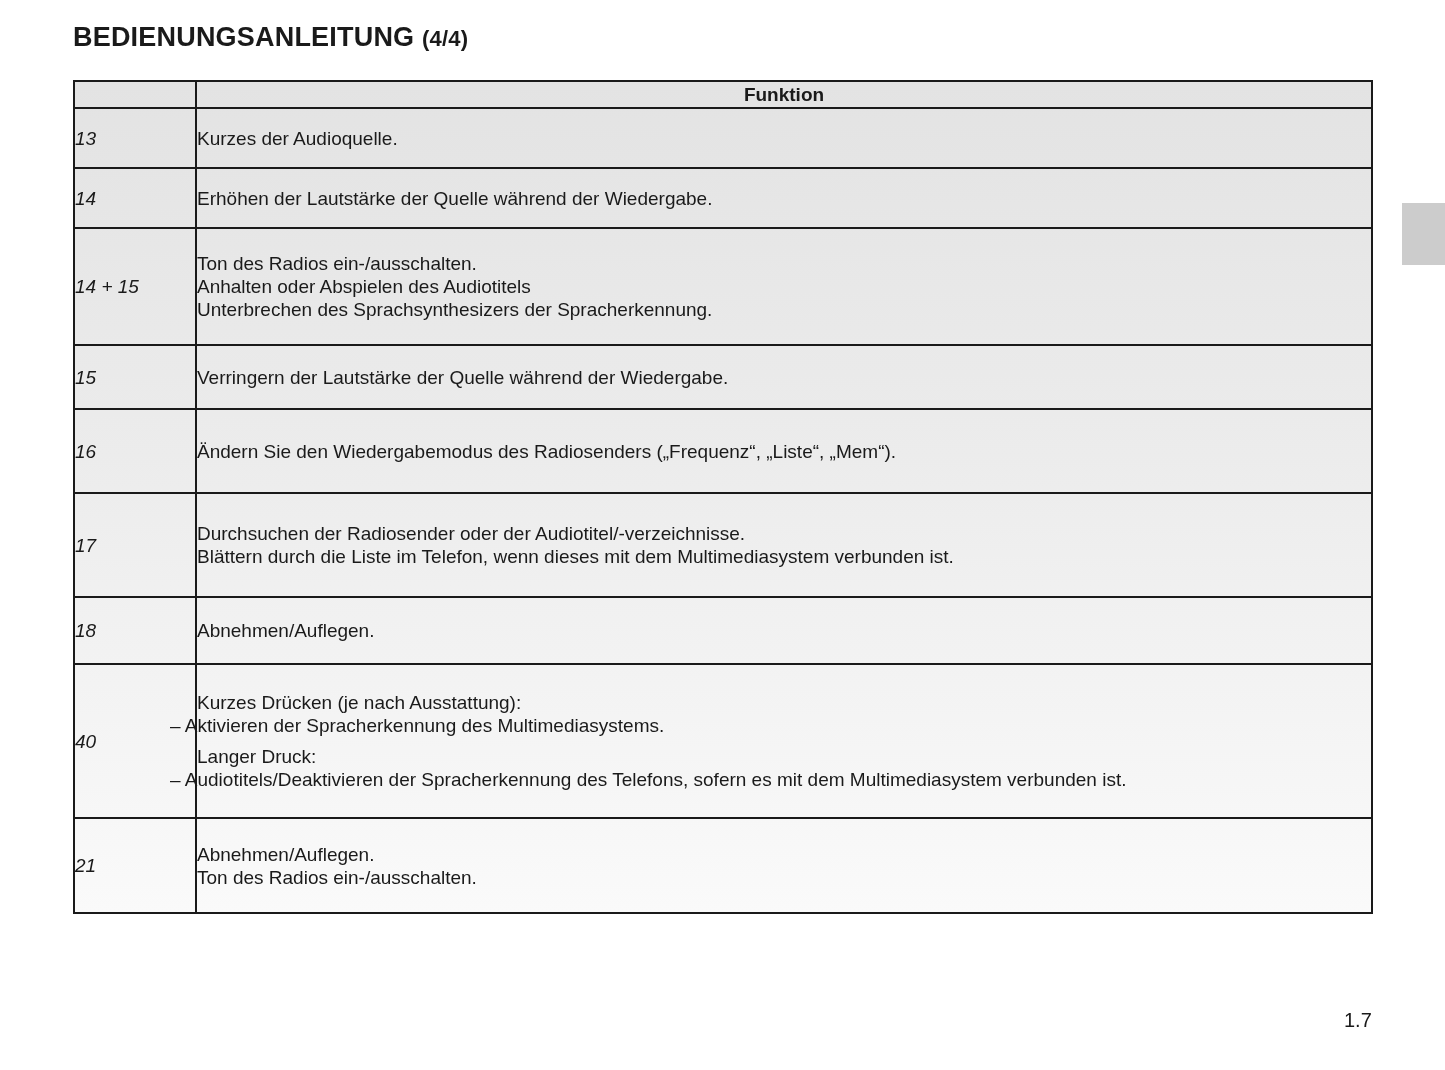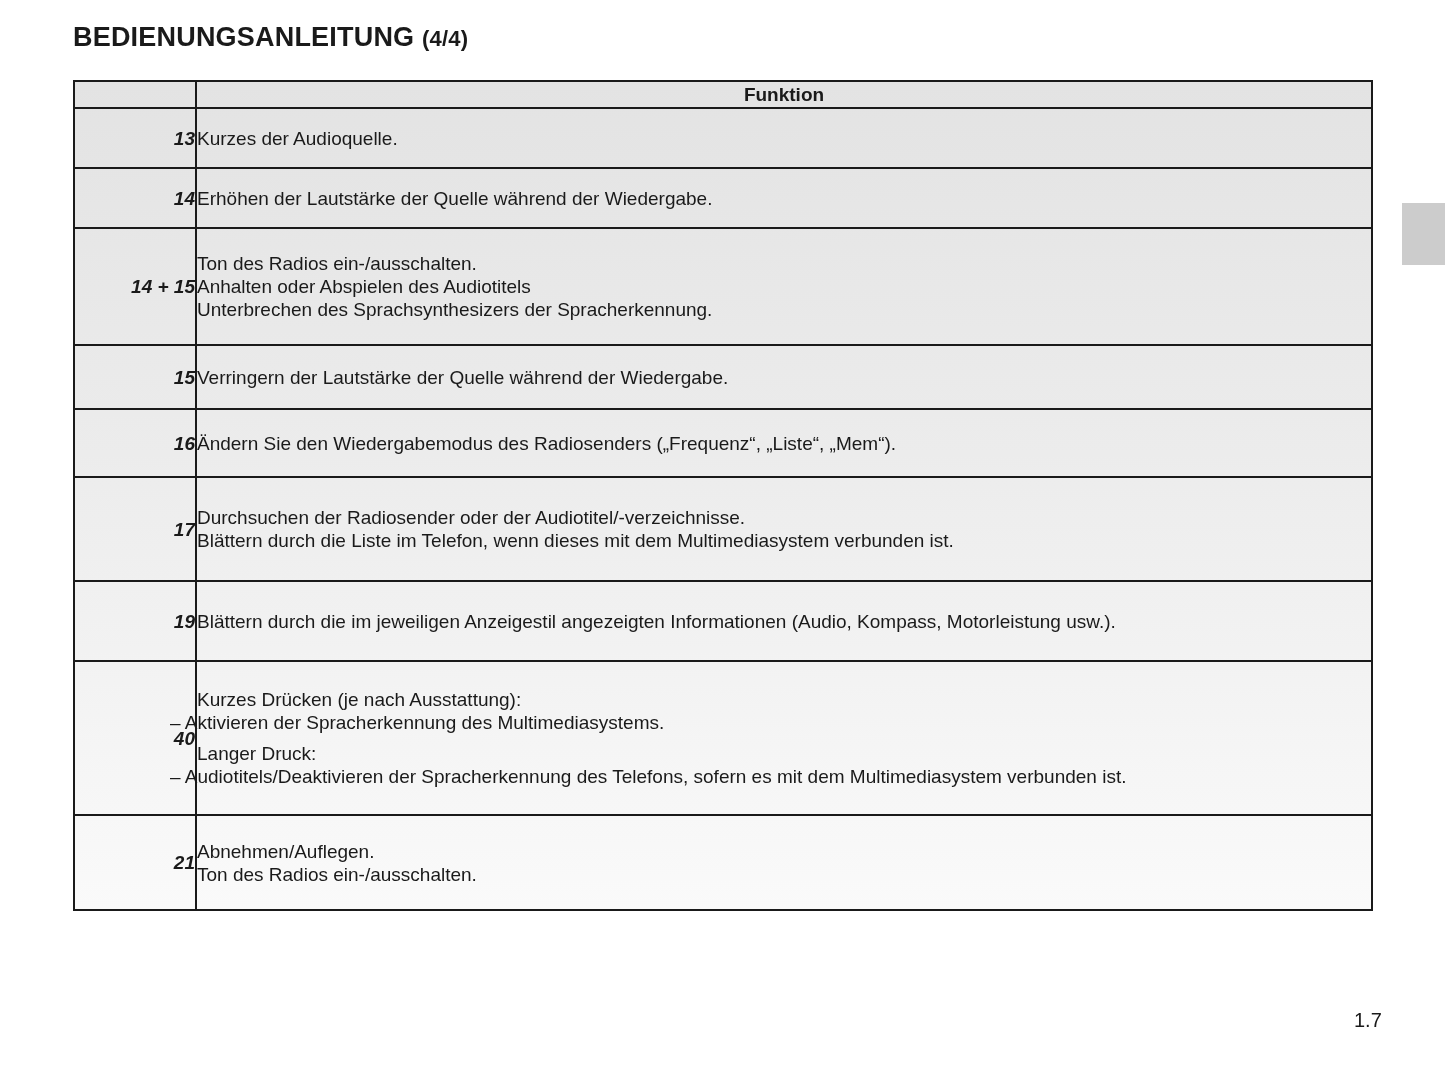--- a/index.html
+++ b/index.html
@@ -20,27 +20,27 @@
     position: absolute; left: 73px; top: 80px; width: 1300px;
     border-collapse: collapse;
     border: 2px solid #1a1a1a;
     background: linear-gradient(to bottom, #e3e3e3 0%, #ececec 45%, #fafafa 100%);
   }
   table.func td, table.func th {
     border: 2px solid #1a1a1a; padding: 0; vertical-align: middle;
     font-size: 19px; line-height: 23px;
   }
   th.head { font-weight: bold; text-align: center; height: 25px; font-size: 19px; }
-  td.num { width: 120px; text-align: right; font-weight: bold; font-style: italic; }
+  td.num { width: 120px; text-align: left; font-weight: normal; font-style: italic; }
   td.txt { padding-left: 6px; }
   td.txt .line { display: block; }
   td.txt .line.dash { text-indent: -27px; }
   td.txt .line.gap { margin-top: 8px; }
   .page-num {
-    position: absolute; left: 1344px; top: 1009px; font-size: 20px; color: #1a1a1a; margin-left: 10px;
+    position: absolute; left: 1344px; top: 1009px; font-size: 20px; color: #1a1a1a;
   }
 </style>
 </head>
 <body>
 
 <h1 class="title"><span>BEDIENUNGSANLEITUNG</span> <span class="sub">(4/4)</span></h1>
 
 <div class="tab-marker"></div>
 
 <table class="func">
@@ -70,37 +70,37 @@
         <span class="line">Anhalten oder Abspielen des Audiotitels</span>
         <span class="line">Unterbrechen des Sprachsynthesizers der Spracherkennung.</span>
       </td>
     </tr>
     <tr style="height:64px">
       <td class="num">15</td>
       <td class="txt">
         <span class="line">Verringern der Lautstärke der Quelle während der Wiedergabe.</span>
       </td>
     </tr>
-    <tr style="height:68px">
+    <tr style="height:84px">
       <td class="num">16</td>
       <td class="txt">
         <span class="line">Ändern Sie den Wiedergabemodus des Radiosenders („Frequenz“, „Liste“, „Mem“).</span>
       </td>
     </tr>
     <tr style="height:104px">
       <td class="num">17</td>
       <td class="txt">
         <span class="line">Durchsuchen der Radiosender oder der Audiotitel/-verzeichnisse.</span>
         <span class="line">Blättern durch die Liste im Telefon, wenn dieses mit dem Multimediasystem verbunden ist.</span>
       </td>
     </tr>
-    <tr style="height:80px">
-      <td class="num">19</td>
+    <tr style="height:67px">
+      <td class="num">18</td>
       <td class="txt">
-        <span class="line">Blättern durch die im jeweiligen Anzeigestil angezeigten Informationen (Audio, Kompass, Motorleistung usw.).</span>
+        <span class="line">Abnehmen/Auflegen.</span>
       </td>
     </tr>
     <tr style="height:154px">
       <td class="num">40</td>
       <td class="txt">
         <span class="line">Kurzes Drücken (je nach Ausstattung):</span>
         <span class="line dash">–   Aktivieren der Spracherkennung des Multimediasystems.</span>
         <span class="line gap">Langer Druck:</span>
         <span class="line dash">–   Audiotitels/Deaktivieren der Spracherkennung des Telefons, sofern es mit dem Multimediasystem verbunden ist.</span>
       </td>

